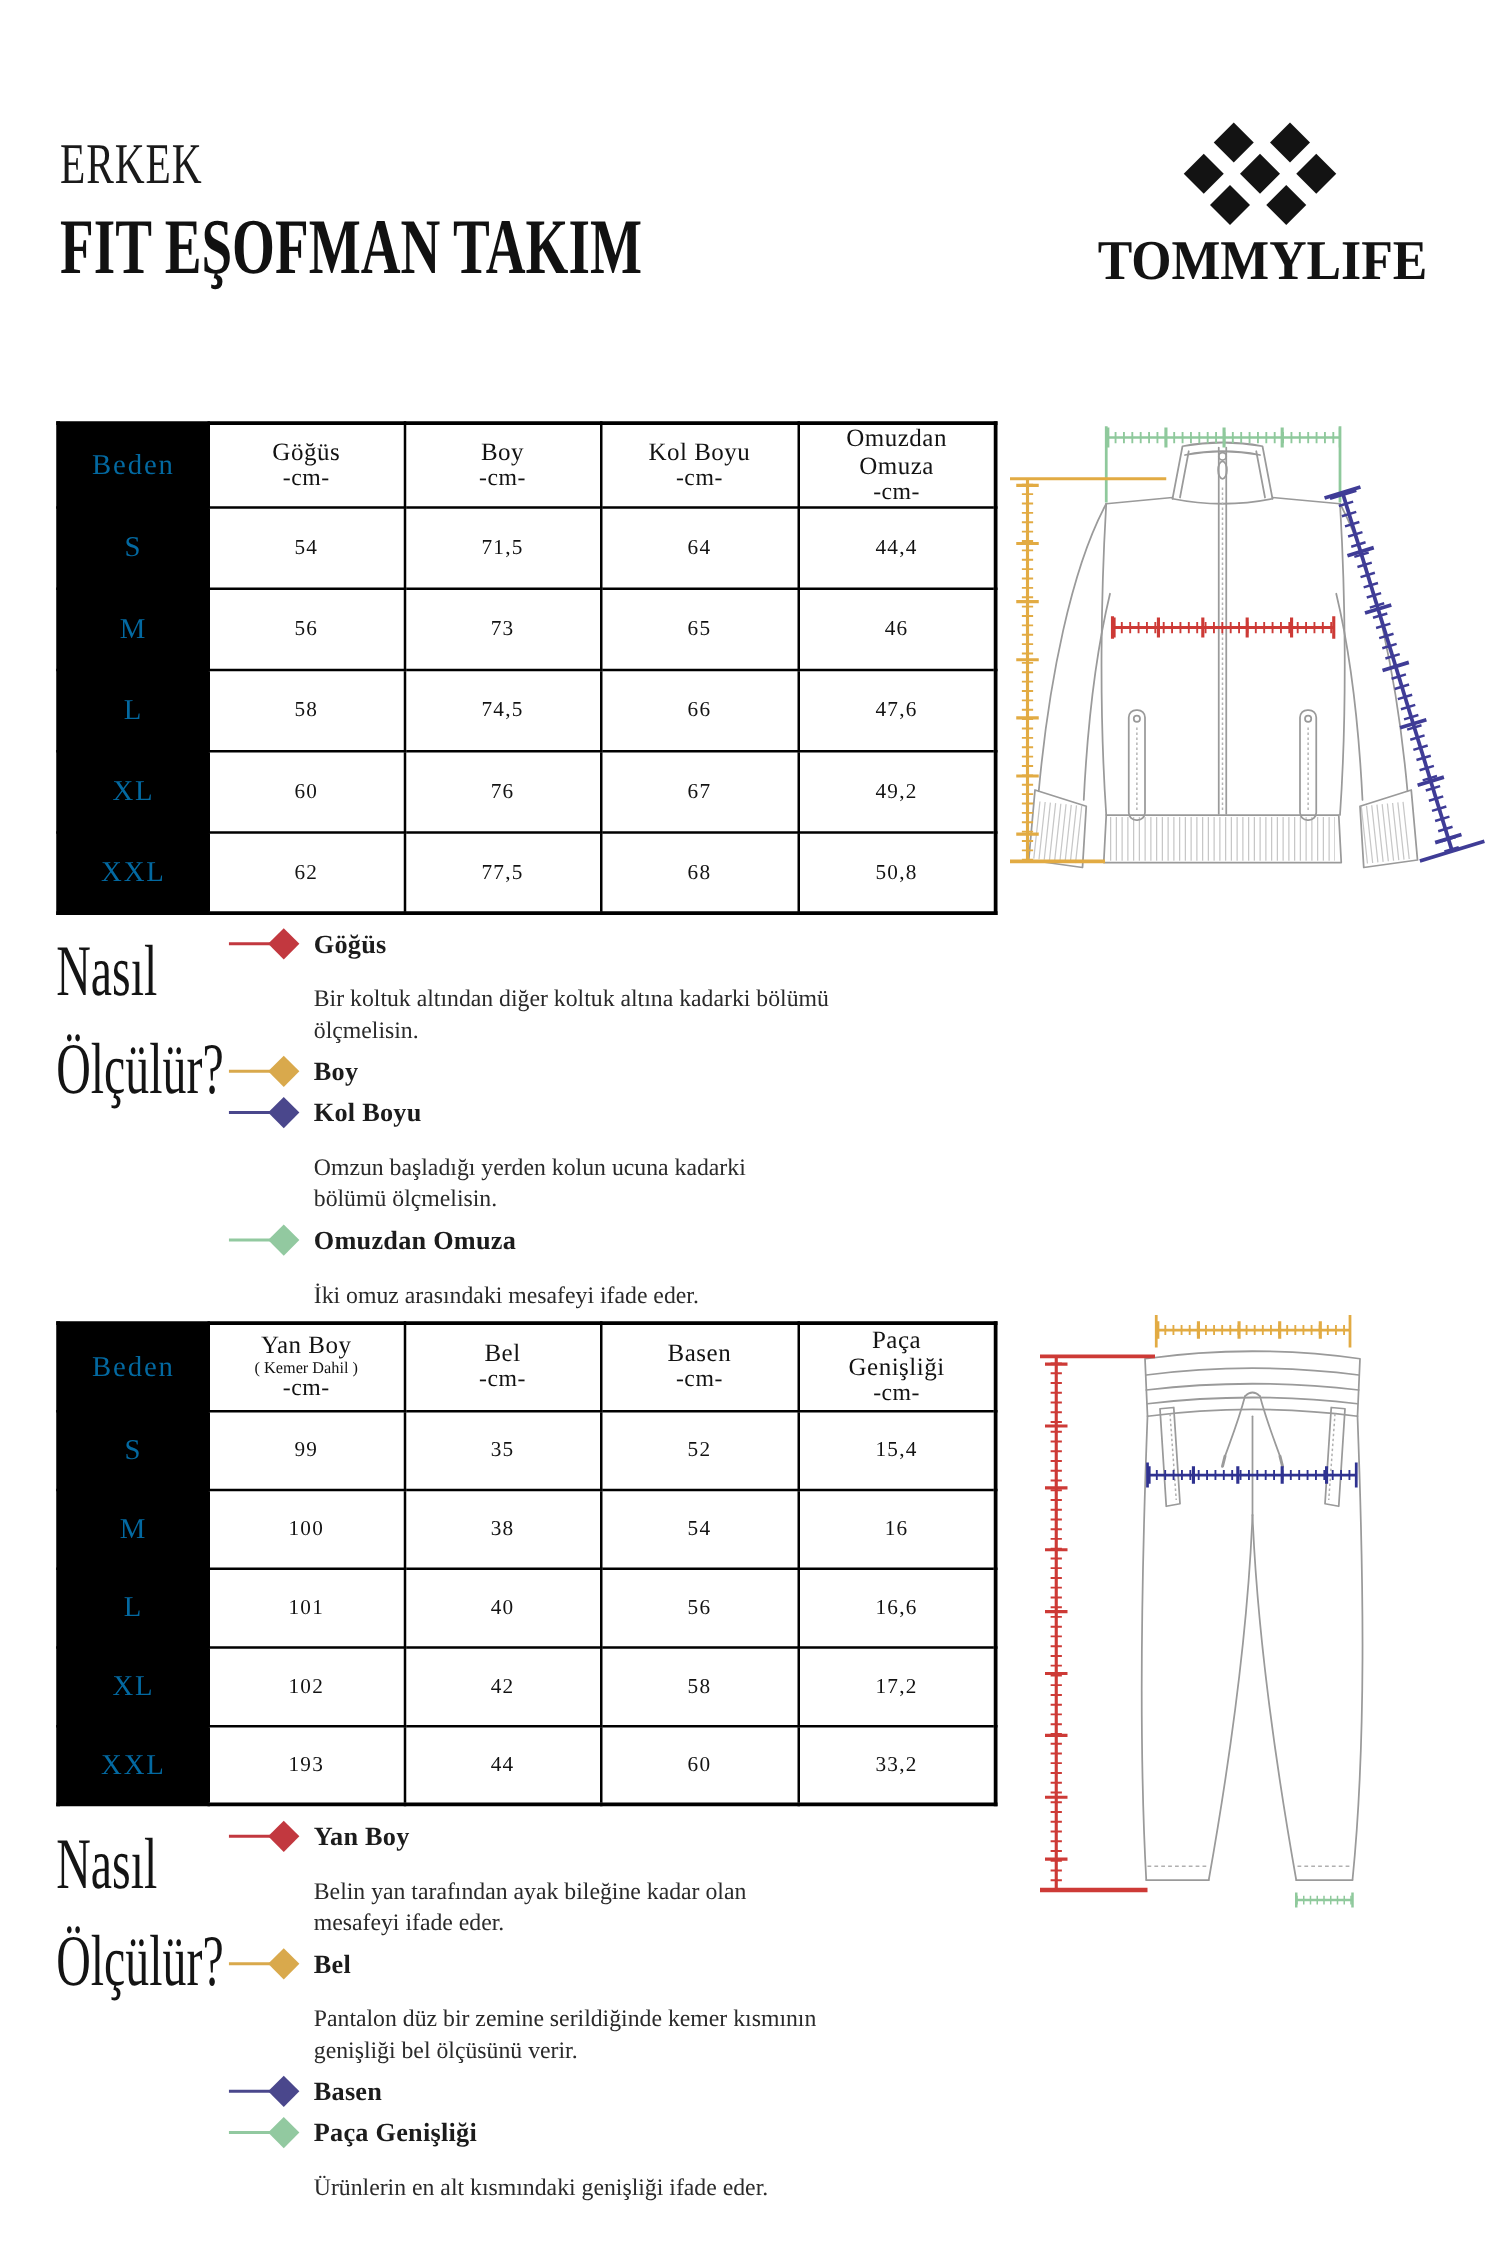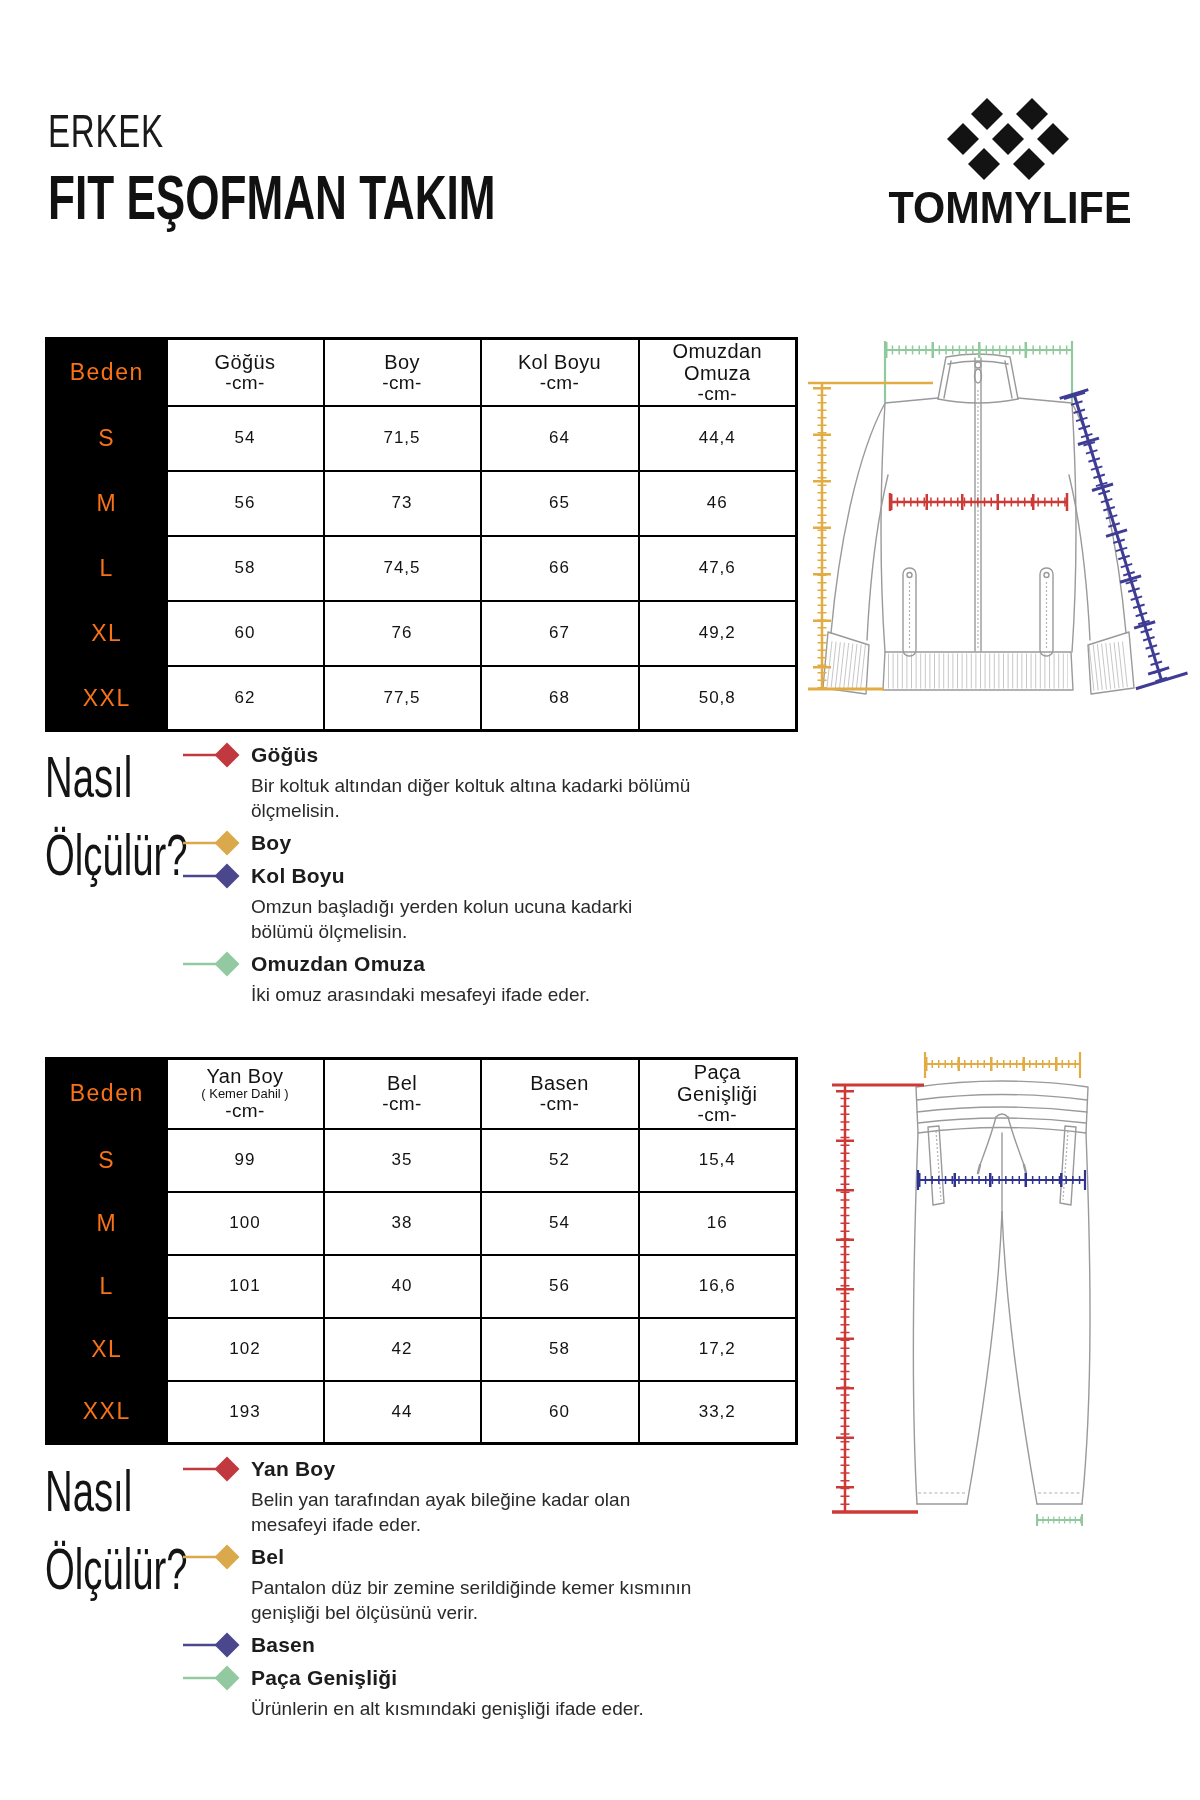--- a/index.html
+++ b/index.html
@@ -1,35 +1,35 @@
 <!DOCTYPE html>
 <html><head>
 <meta charset="utf-8">
 <style>
   html,body{margin:0;padding:0;background:#ffffff}
   .page{position:relative;width:1200px;height:1800px;background:#fff;overflow:hidden;
-        font-family:Liberation Sans, sans-serif;color:#161616}
+        font-family:Liberation Serif, serif;color:#161616}
   .abs{position:absolute}
 
   
   .cat{left:48px;top:104px;font-size:46px;font-weight:400;letter-spacing:1px;
        transform:scaleX(.72);transform-origin:0 0;white-space:nowrap;color:#1a1a1a}
   .prod{left:48px;top:161px;font-size:63px;font-weight:700;letter-spacing:0;
         transform:scaleX(.70);transform-origin:0 0;white-space:nowrap;color:#111}
 
   
   .brand-logo{left:946px;top:93px}
   .brand-name{left:845px;top:182px;width:330px;text-align:center;font-size:45px;font-weight:700;
               transform:scaleX(.92);transform-origin:center top;white-space:nowrap;color:#131313}
 
   
   .size-table{border-collapse:collapse;table-layout:fixed;width:750px;background:#fff;
               text-align:center;border:3px solid #000;color:#131313}
   .size-table td{border:2.5px solid #000;padding:0;vertical-align:middle}
-  .size-table td.k{background:#000;color:#f97316;border-color:#000;font-size:23px;letter-spacing:1.5px}
+  .size-table td.k{background:#000;color:#0369a1;border-color:#000;font-size:23px;letter-spacing:1.5px}
   .t1{left:45px;top:337px}
   .t2{left:45px;top:1057px}
   .t1 tr.hrow{height:64px}  .t1 tr.drow{height:65px}
   .t2 tr.hrow{height:70px}  .t2 tr.drow{height:63px}
   .hcell{font-size:20px;line-height:1.1;letter-spacing:.4px}
   .hcell .hl{white-space:pre-line}
   .hcell .u{font-size:19px}
   .hcell .sub{font-size:13px;letter-spacing:0}
   .dcell{font-size:17px;letter-spacing:1px}
 
@@ -38,21 +38,21 @@
       white-space:pre-line;color:#141414}
   .mq1{left:45px;top:738px}
   .mq2{left:45px;top:1452px}
   .mlist{width:585px}
   .ml1{left:183px;top:740px}
   .ml2{left:183px;top:1454px}
   .m-item{margin-bottom:3px}
   .m-head{display:flex;align-items:center;height:30px}
   .m-name{font-size:21px;font-weight:700;margin-left:10px;letter-spacing:.2px;color:#1c1c1c}
   .m-desc{margin-left:68px;font-size:19px;line-height:25px;white-space:pre-line;color:#2a2a2a;
-          margin-top:3px;margin-bottom:5px}
+          margin-top:17px;margin-bottom:5px}
 
   svg{display:block}
 </style>
 </head>
 <body>
 
 <div class="page">
 
   <div class="abs cat">ERKEK</div>
   <div class="abs prod">FIT EŞOFMAN TAKIM</div>

